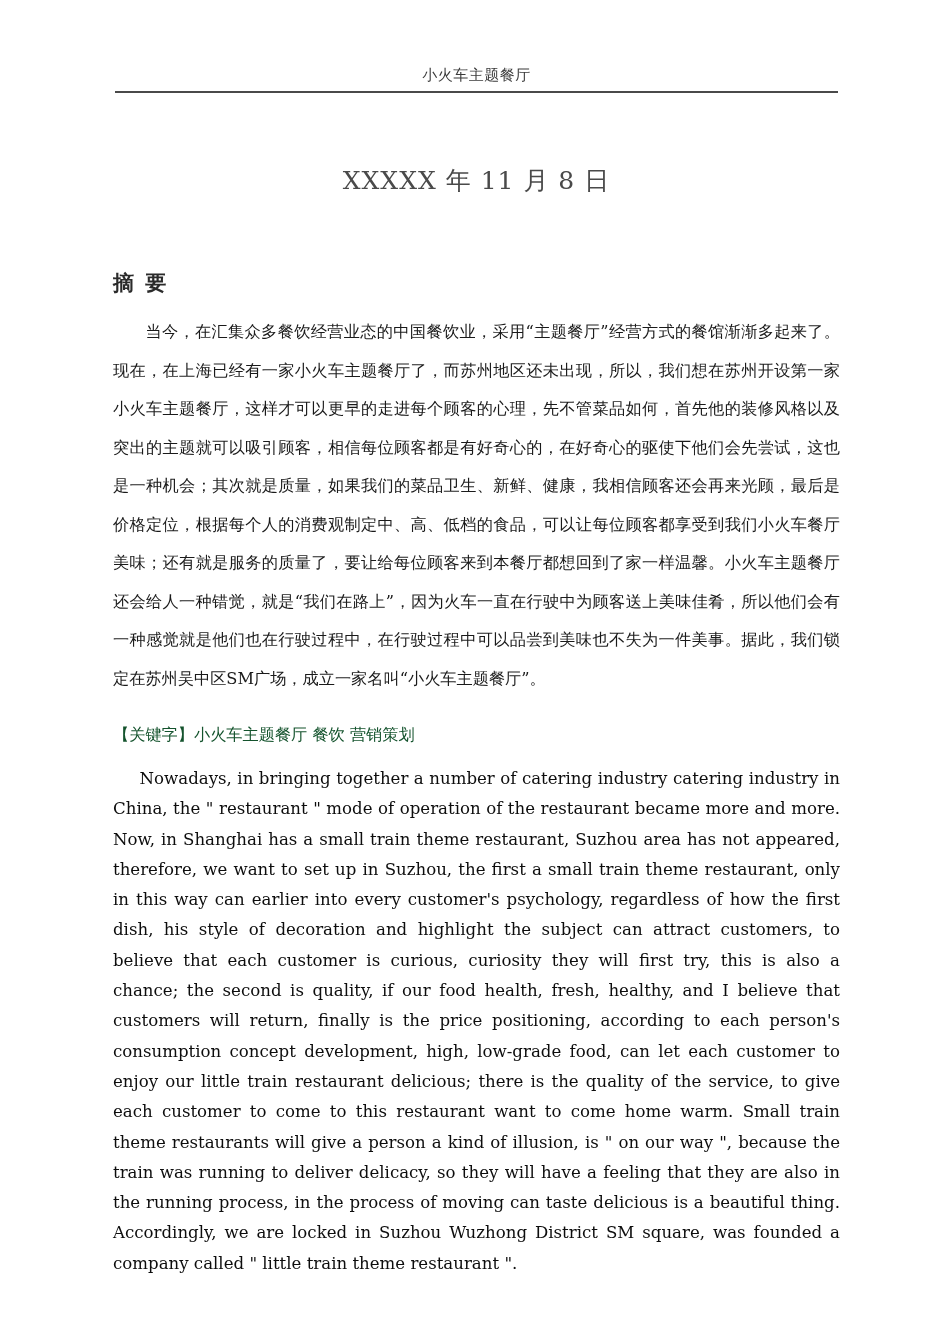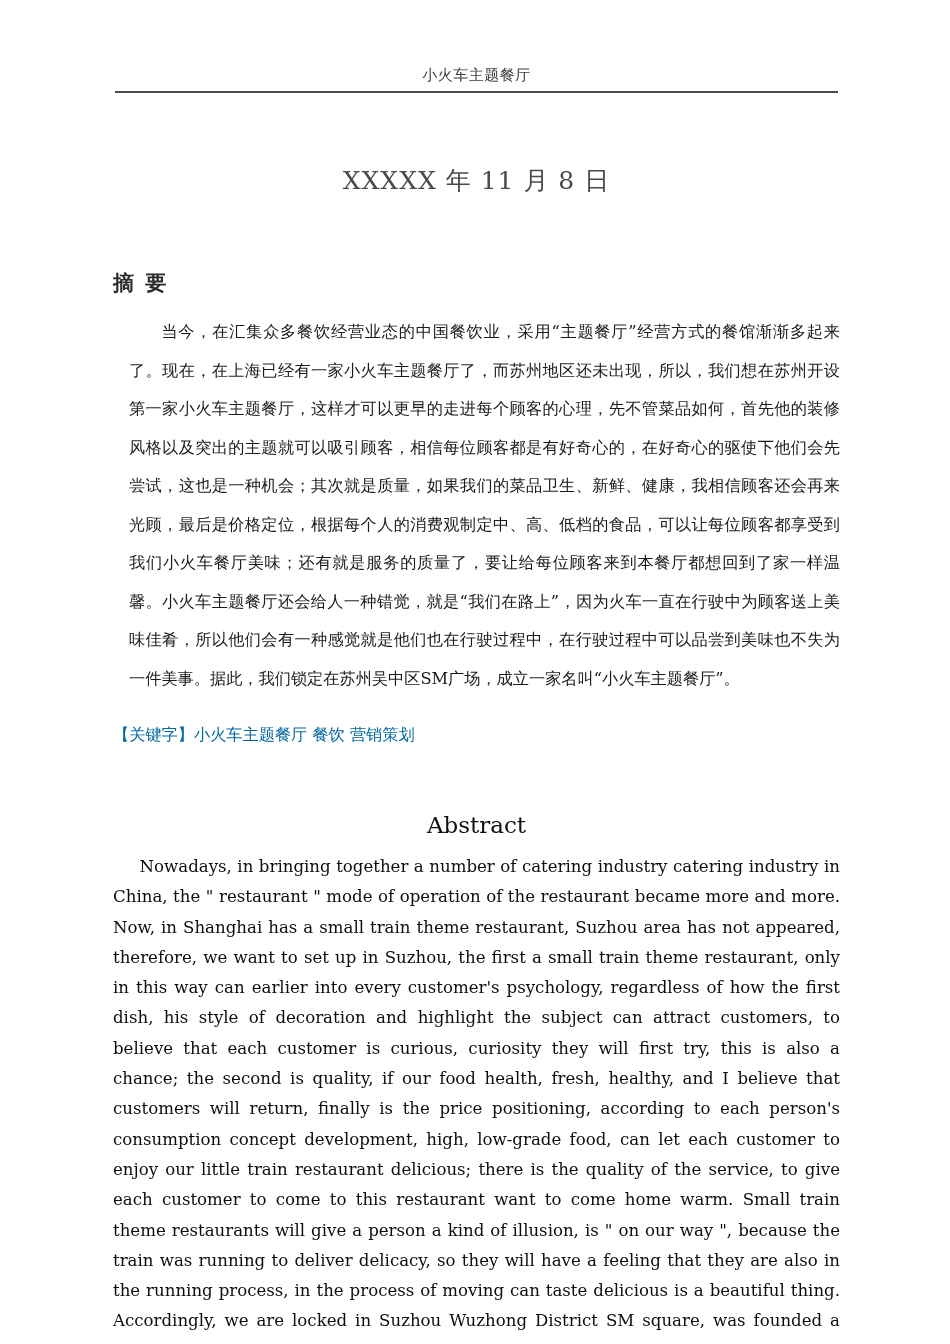--- a/index.html
+++ b/index.html
@@ -79,28 +79,27 @@
   .para-cn {
     margin-top: 16px;
     font-size: 16.2px;
     line-height: 38.5px;
     text-align: justify;
     text-justify: inter-ideograph;
     text-indent: 2em;
     color: #1a1a1a;
     font-family: "DejaVu Serif", "Liberation Serif", serif;
     word-break: break-all;
-    margin-left: 16px;
   }
 
   .keywords-cn {
     margin-top: 22px;
     font-size: 16.2px;
     line-height: 30px;
-    color: #0369a1;
+    color: #14532d;
     font-family: "DejaVu Serif", "Liberation Serif", serif;
   }
 
   .heading-en {
     text-align: center;
     font-size: 23px;
     font-weight: normal;
     color: #111111;
     margin-top: 62px;
     font-family: "DejaVu Serif", "Liberation Serif", serif;
@@ -131,18 +130,17 @@
     <div class="date-line">XXXXX 年 11 月 8 日</div>
 
     <div class="heading-cn">摘 要</div>
 
     <div class="para-cn">当今，在汇集众多餐饮经营业态的中国餐饮业，采用“主题餐厅”经营方式的餐馆渐渐多起来了。现在，在上海已经有一家小火车主题餐厅了，而苏州地区还未出现，所以，我们想在苏州开设第一家小火车主题餐厅，这样才可以更早的走进每个顾客的心理，先不管菜品如何，首先他的装修风格以及突出的主题就可以吸引顾客，相信每位顾客都是有好奇心的，在好奇心的驱使下他们会先尝试，这也是一种机会；其次就是质量，如果我们的菜品卫生、新鲜、健康，我相信顾客还会再来光顾，最后是价格定位，根据每个人的消费观制定中、高、低档的食品，可以让每位顾客都享受到我们小火车餐厅美味；还有就是服务的质量了，要让给每位顾客来到本餐厅都想回到了家一样温馨。小火车主题餐厅还会给人一种错觉，就是“我们在路上”，因为火车一直在行驶中为顾客送上美味佳肴，所以他们会有一种感觉就是他们也在行驶过程中，在行驶过程中可以品尝到美味也不失为一件美事。据此，我们锁定在苏州吴中区SM广场，成立一家名叫“小火车主题餐厅”。</div>
 
     <div class="keywords-cn">
       <span>【关键字】</span><span>小火车主题餐厅  餐饮  营销策划</span>
     </div>
 
-    <div class="heading-en">Abstract</div>
 
     <div class="para-en">Nowadays, in bringing together a number of catering industry catering industry in China, the " restaurant " mode of operation of the restaurant became more and more. Now, in Shanghai has a small train theme restaurant, Suzhou area has not appeared, therefore, we want to set up in Suzhou, the first a small train theme restaurant, only in this way can earlier into every customer's psychology, regardless of how the first dish, his style of decoration and highlight the subject can attract customers, to believe that each customer is curious, curiosity they will first try, this is also a chance; the second is quality, if our food health, fresh, healthy, and I believe that customers will return, finally is the price positioning, according to each person's consumption concept development, high, low-grade food, can let each customer to enjoy our little train restaurant delicious; there is the quality of the service, to give each customer to come to this restaurant want to come home warm. Small train theme restaurants will give a person a kind of illusion, is " on our way ", because the train was running to deliver delicacy, so they will have a feeling that they are also in the running process, in the process of moving can taste delicious is a beautiful thing. Accordingly, we are locked in Suzhou Wuzhong District SM square, was founded a company called " little train theme restaurant ".</div>
 
   </div>
 </div>
 
 </body></html>

